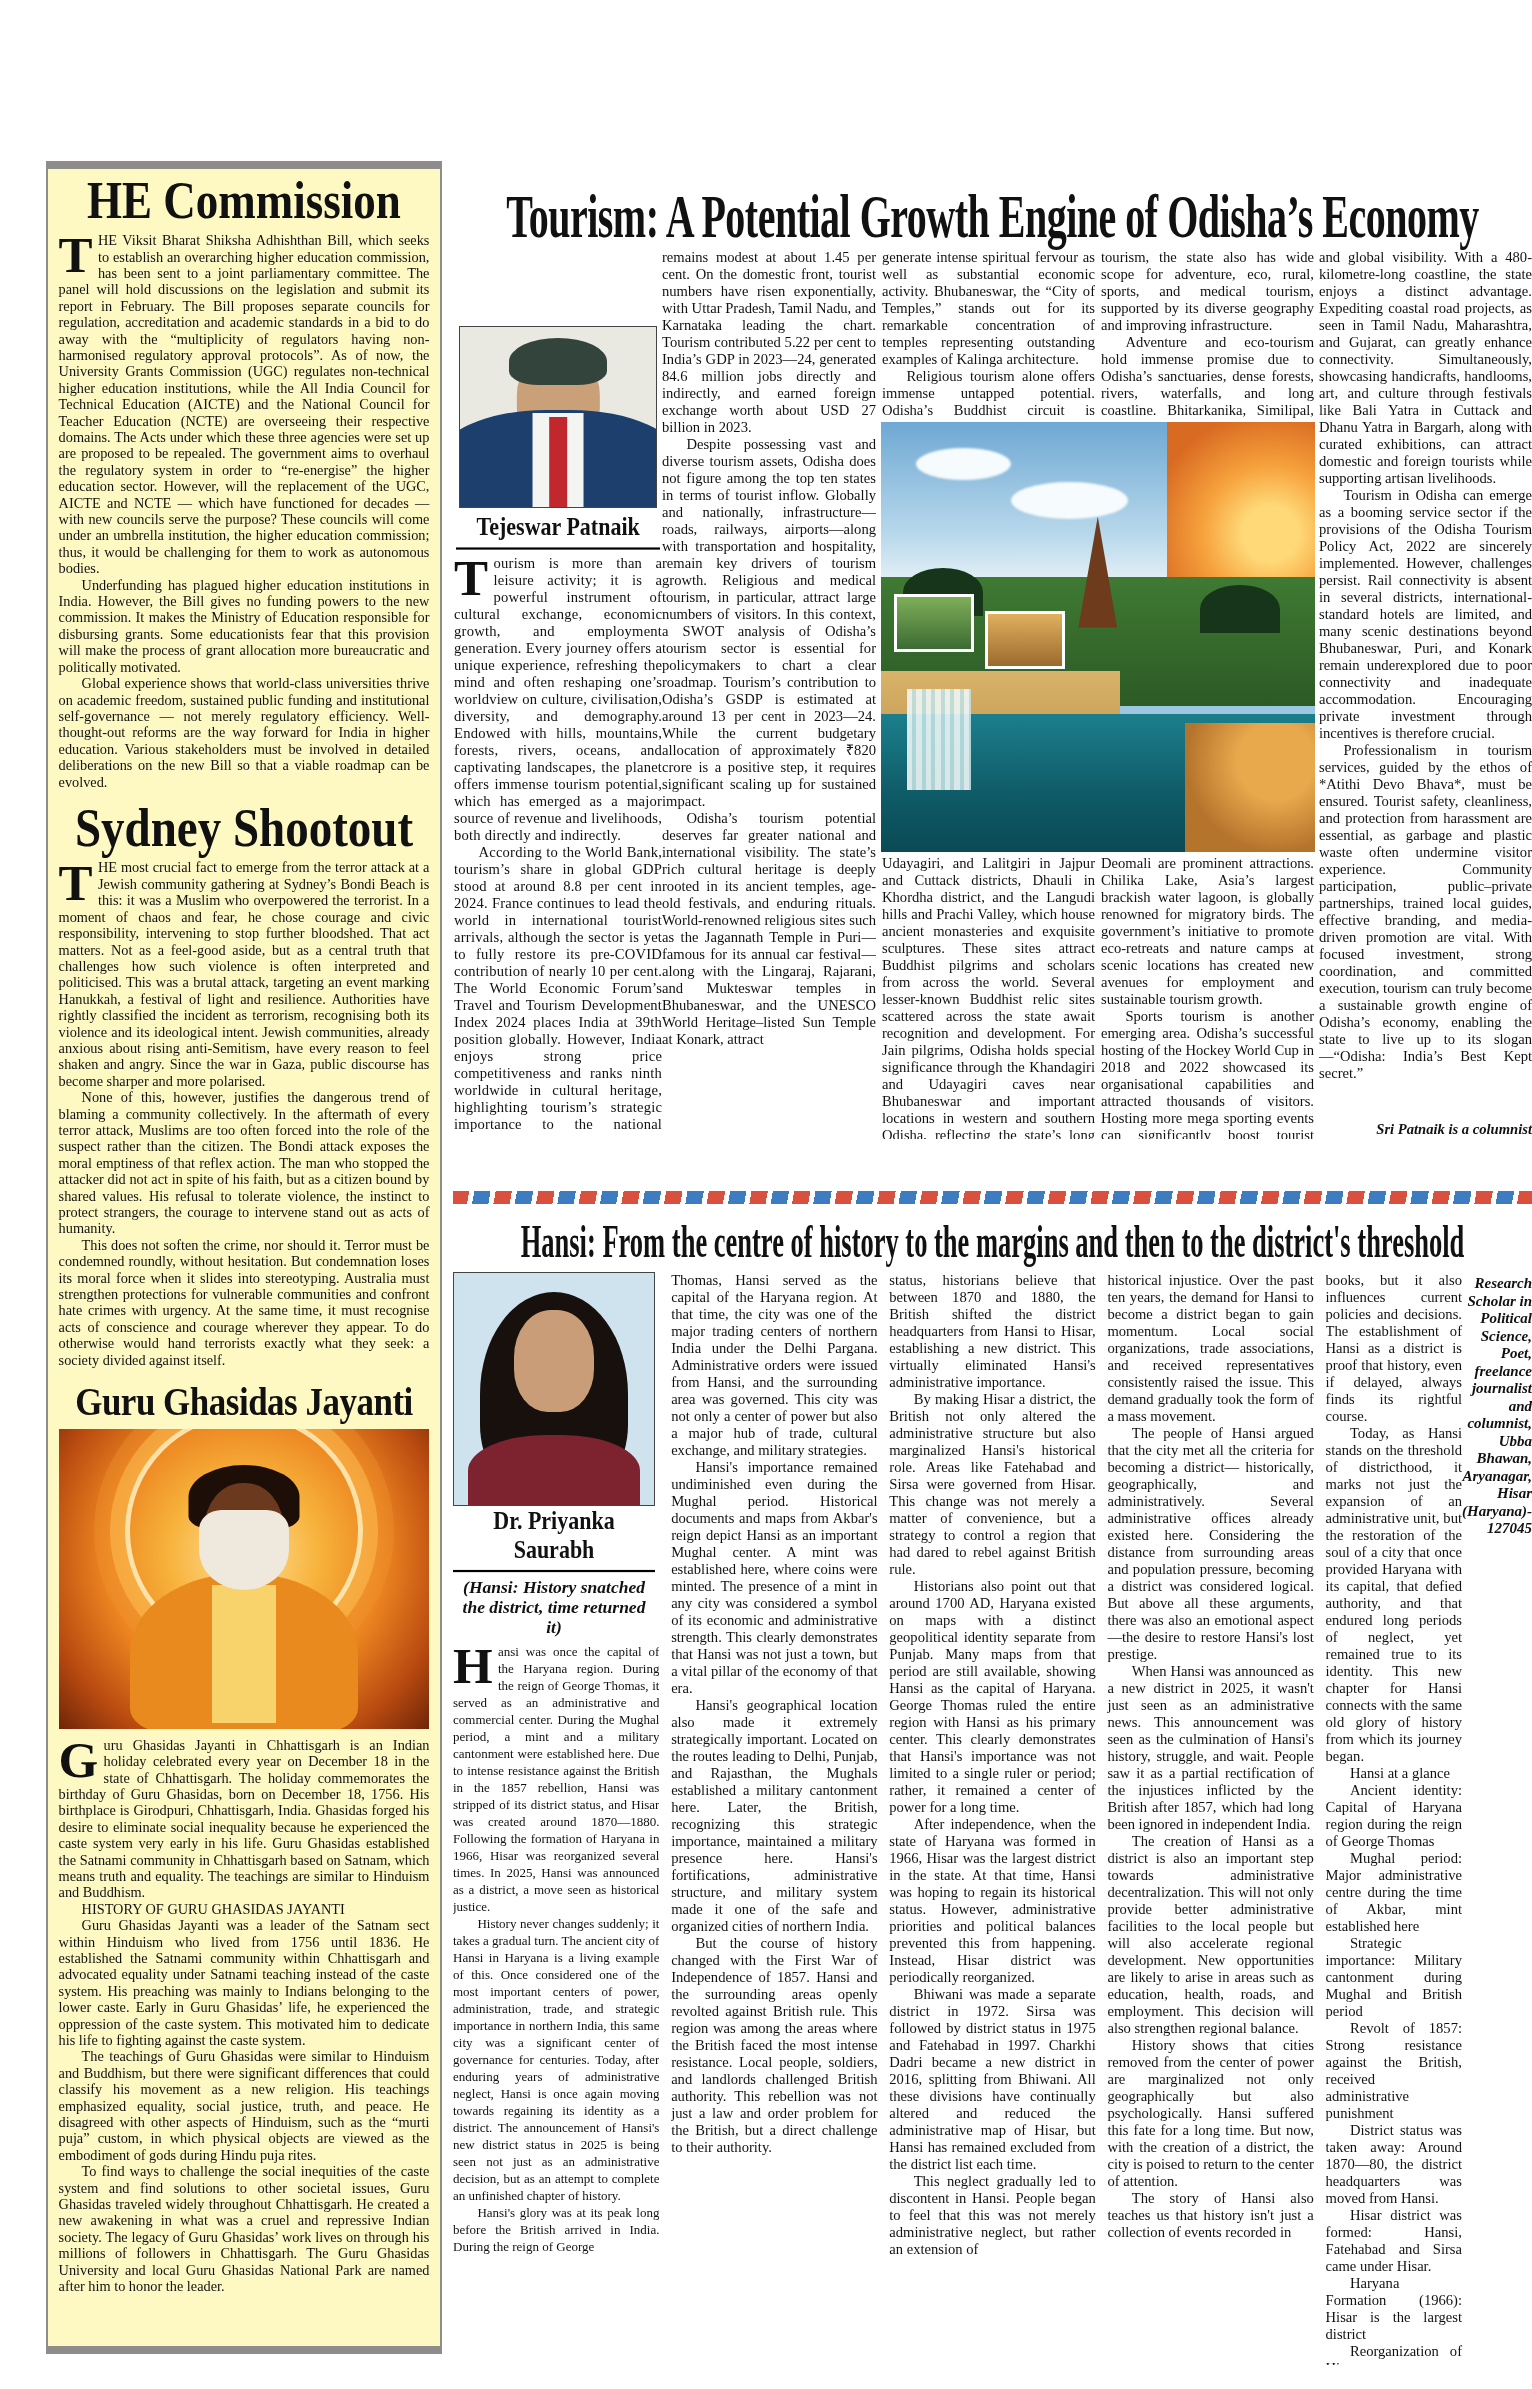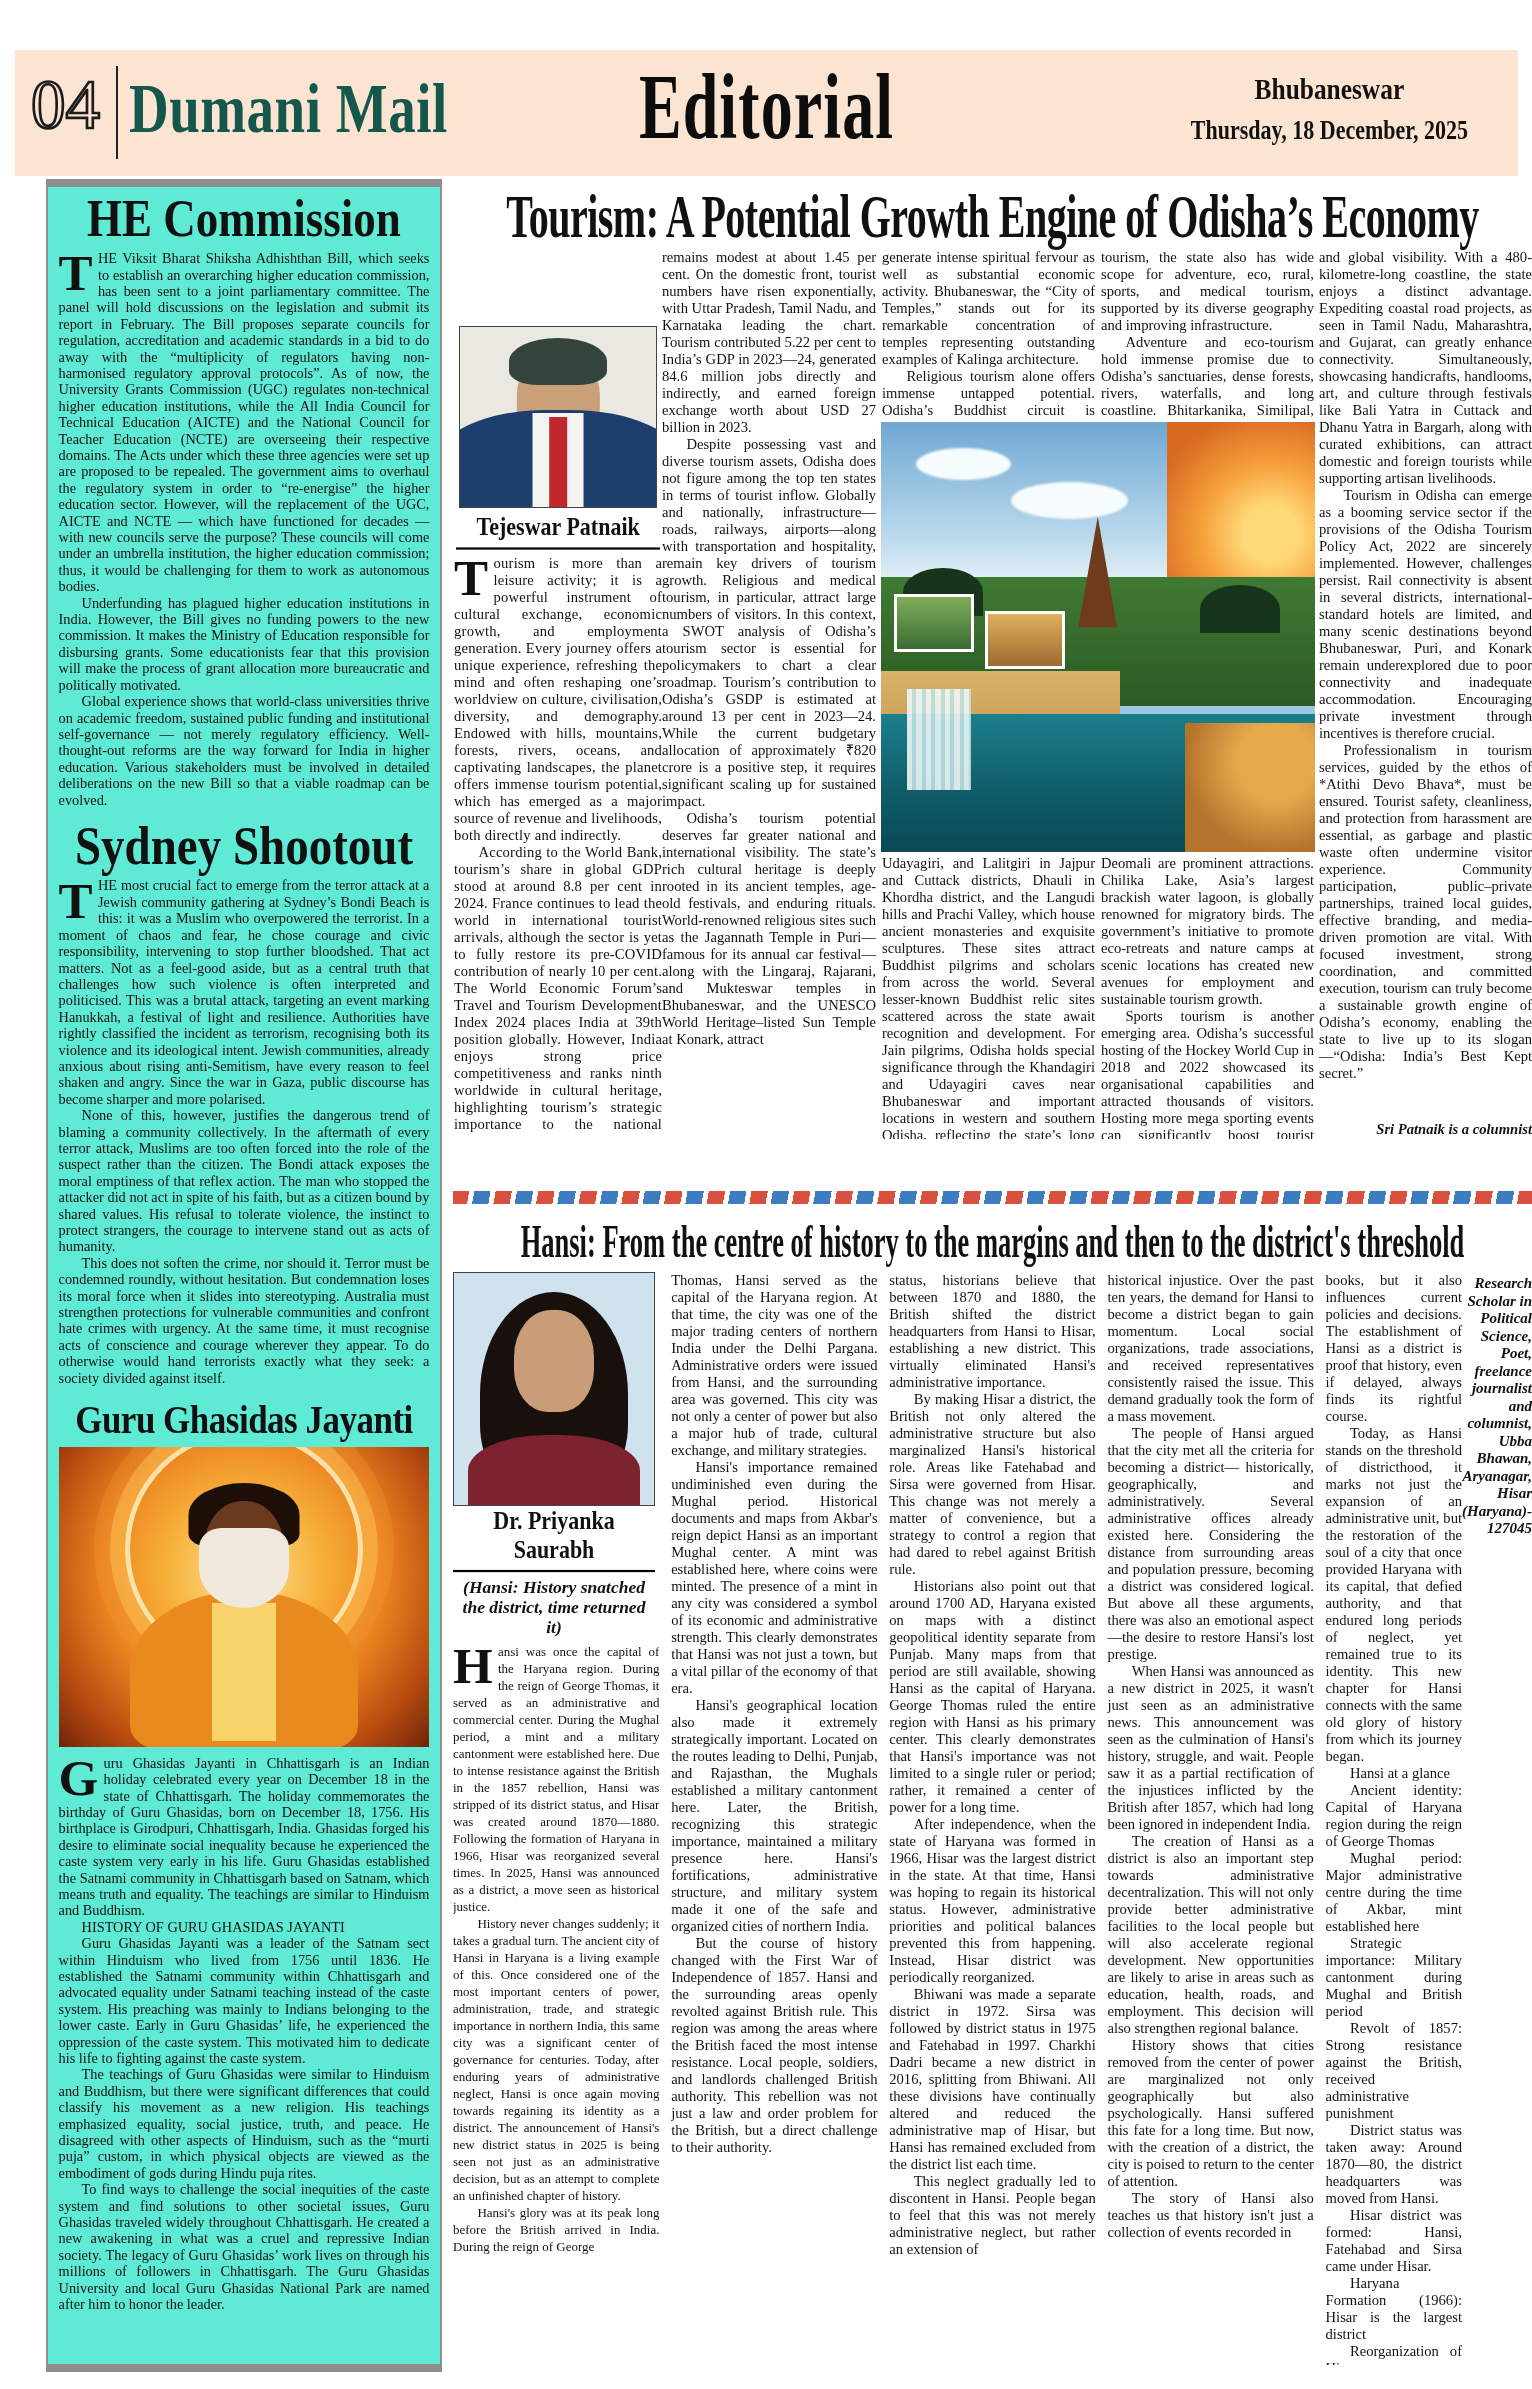--- a/index.html
+++ b/index.html
@@ -11,21 +11,21 @@
                color:#fbe4d2;-webkit-text-stroke:2.7px #1c1c1c;line-height:1;}
   #mast-divider{position:absolute;left:101px;top:16px;width:1.6px;height:93px;background:#222;}
   #masthead-title{position:absolute;left:114px;top:18.6px;font-size:55px;font-weight:bold;color:#15574c;
                   transform:scaleY(1.25);transform-origin:left top;letter-spacing:0.5px;}
   #section-title{position:absolute;left:0;right:0;top:4.2px;text-align:center;font-size:64px;font-weight:bold;
                  color:#0d0d0d;transform:scaleY(1.45);transform-origin:center top;letter-spacing:1.1px;}
   #dateline{position:absolute;right:50px;top:24px;text-align:center;font-weight:bold;color:#111;}
   #dateline .city{font-size:25.4px;transform:scaleY(1.2);}
   #dateline .date{font-size:22px;margin-top:15px;transform:scaleY(1.2);}
   
-  #left-box{position:absolute;left:46px;top:179px;width:396px;height:2193px;background:#5eead4;
+  #left-box{position:absolute;left:46px;top:161px;width:396px;height:2193px;background:#fef9c3;
             border-left:2.1px solid #8f8d8b;border-right:2.1px solid #8f8d8b;
             border-top:8px solid #8f8d8b;border-bottom:8px solid #8f8d8b;
             box-sizing:border-box;padding:4.2px 10.6px;overflow:hidden;}
   .lhead{text-align:center;font-weight:bold;line-height:1.05;margin:5.3px 0 6.4px;transform:scaleY(1.15);}
   #he-head{font-size:45px;}
   #sydney-head{font-size:47px;margin-top:13.8px;}
   #guru-head{font-size:35px;margin-top:16px;letter-spacing:-0.5px;}
   .ltext{font-size:14.3px;line-height:16.4px;text-align:justify;}
   .ltext p{margin:0;text-indent:23px;}
   .ltext p:first-child{text-indent:0;}
@@ -123,30 +123,20 @@
   #hansi-bio-text p{margin:0;text-indent:24.4px;}
   #hansi-bio-text p:first-child{text-indent:0;}
   #h-col5{display:flex;flex-direction:row;}
   #h-col5 .credit{margin-top:3.2px;text-align:right;font-style:italic;font-weight:bold;font-size:15px;line-height:17.5px;}
 </style>
 </head>
 <body>
 
 <div id="page">
 
-  <div id="masthead-band">
-    <div id="page-number">04</div>
-    <div id="mast-divider"></div>
-    <div id="masthead-title">Dumani Mail</div>
-    <div id="section-title">Editorial</div>
-    <div id="dateline">
-      <div class="city">Bhubaneswar</div>
-      <div class="date">Thursday, 18 December, 2025</div>
-    </div>
-  </div>
 
   <div id="left-box">
     <div id="he-head" class="lhead">HE Commission</div>
     <div class="ltext dropcap">
         <p>THE Viksit Bharat Shiksha Adhishthan Bill, which seeks to establish an overarching higher education commission, has been sent to a joint parliamentary committee. The panel will hold discussions on the legislation and submit its report in February. The Bill proposes separate councils for regulation, accreditation and academic standards in a bid to do away with the “multiplicity of regulators having non-harmonised regulatory approval protocols”. As of now, the University Grants Commission (UGC) regulates non-technical higher education institutions, while the All India Council for Technical Education (AICTE) and the National Council for Teacher Education (NCTE) are overseeing their respective domains. The Acts under which these three agencies were set up are proposed to be repealed. The government aims to overhaul the regulatory system in order to “re-energise” the higher education sector. However, will the replacement of the UGC, AICTE and NCTE — which have functioned for decades — with new councils serve the purpose? These councils will come under an umbrella institution, the higher education commission; thus, it would be challenging for them to work as autonomous bodies.</p>
         <p>Underfunding has plagued higher education institutions in India. However, the Bill gives no funding powers to the new commission. It makes the Ministry of Education responsible for disbursing grants. Some educationists fear that this provision will make the process of grant allocation more bureaucratic and politically motivated.</p>
         <p>Global experience shows that world-class universities thrive on academic freedom, sustained public funding and institutional self-governance — not merely regulatory efficiency. Well-thought-out reforms are the way forward for India in higher education. Various stakeholders must be involved in detailed deliberations on the new Bill so that a viable roadmap can be evolved.</p>
       </div>
 
     <div id="sydney-head" class="lhead">Sydney Shootout</div>

